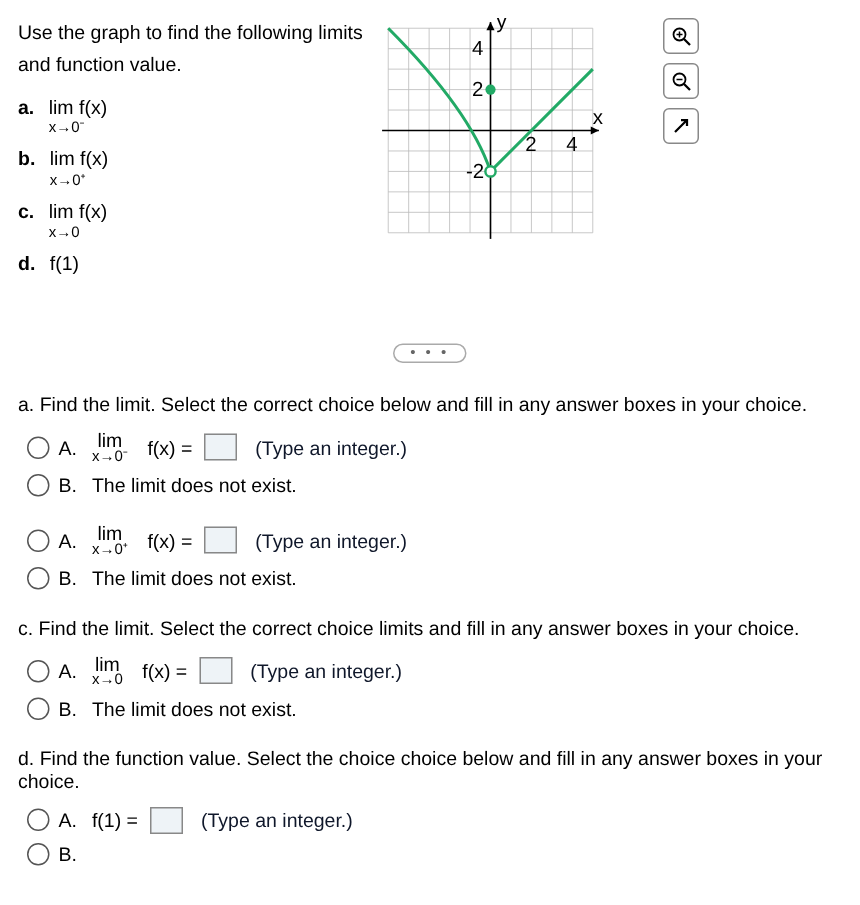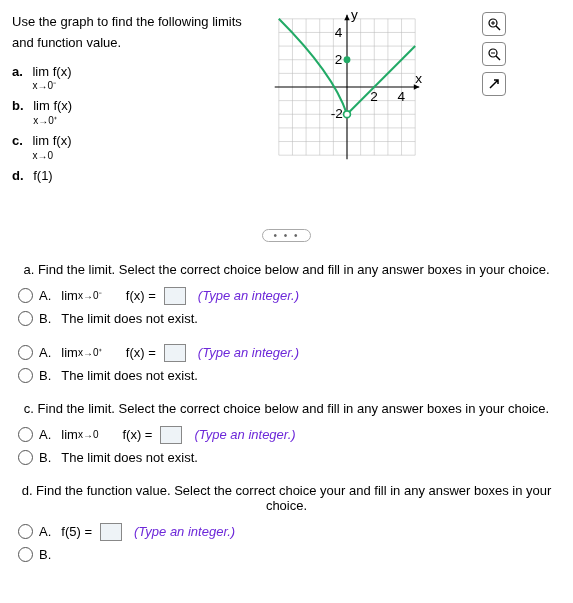--- a/index.html
+++ b/index.html
@@ -7,21 +7,20 @@
     font-size: 13px;
     color: #000;
     margin: 0;
     padding: 12px;
     width: 573px;
     box-sizing: border-box;
     background: #fff;
   }
   .top {
     display: flex;
-    gap: 20px;
     margin-bottom: 40px;
   }
   .problem {
     flex: 0 0 230px;
     line-height: 1.6;
   }
   .problem .intro { margin-bottom: 8px; }
   .part { margin-bottom: 2px; }
   .part-label { font-weight: bold; margin-right: 6px; }
   .limexpr { display: inline-block; vertical-align: top; }
@@ -34,33 +33,33 @@
     background: #fff; cursor: pointer;
   }
   .continue {
     display: flex; justify-content: center; margin: 10px 0 20px 0;
   }
   .continue span {
     border: 1px solid #aaa; border-radius: 10px; padding: 0 10px; font-size: 10px;
     letter-spacing: 2px; color: #666;
   }
   .qsection { margin-bottom: 18px; }
-  .qprompt { margin-bottom: 10px; text-align: center; }
+  .qprompt { margin-bottom: 10px; }
   .choice { display: flex; align-items: center; gap: 6px; margin: 6px 0 6px 6px; }
   .radio {
     width: 13px; height: 13px; border: 1px solid #555; border-radius: 50%; flex-shrink: 0;
     background: #fff;
   }
   .clabel { font-weight: normal; margin-right: 4px; }
   .inputbox {
     display: inline-block; width: 20px; height: 16px; border: 1px solid #888;
     background: #eef3f7; vertical-align: middle; margin: 0 2px;
   }
-  .hint { color: #6d28d9; margin-left: 4px; font-style: italic; }
-  .lim { display: inline-flex; flex-direction: row; align-items: center; vertical-align: middle; margin-right: 18px;}
+  .hint { color: #0f172a; margin-left: 4px; }
+  .lim { display: inline-flex; flex-direction: column; align-items: center; vertical-align: middle; margin-right: 7px;}
   .lim .top1 { line-height: 1; }
   .lim .bot1 { font-size: 10px; line-height: 1; }
 </style>
 </head>
 <body>
 
 <div class="top">
   <div class="problem">
     <div class="intro">Use the graph to find the following limits and function value.</div>
     <div class="part">
@@ -197,45 +196,45 @@
     <span class="hint">(Type an integer.)</span>
   </div>
   <div class="choice">
     <div class="radio"></div>
     <span class="clabel">B.</span>
     <span>The limit does not exist.</span>
   </div>
 </div>
 
 <div class="qsection">
-  <div class="qprompt">c. Find the limit. Select the correct choice below and fill in any answer boxes in your choice.</div>
+  <div class="qprompt">c. Find the limit. Select the correct choice limits and fill in any answer boxes in your choice.</div>
   <div class="choice">
     <div class="radio"></div>
     <span class="clabel">A.</span>
     <span class="lim">
       <span class="top1">lim</span>
       <span class="bot1">x→0</span>
     </span>
     <span>f(x) =</span>
     <span class="inputbox"></span>
     <span class="hint">(Type an integer.)</span>
   </div>
   <div class="choice">
     <div class="radio"></div>
     <span class="clabel">B.</span>
     <span>The limit does not exist.</span>
   </div>
 </div>
 
 <div class="qsection">
-  <div class="qprompt">d. Find the function value. Select the correct choice your and fill in any answer boxes in your choice.</div>
-  <div class="choice">
-    <div class="radio"></div>
-    <span class="clabel">A.</span>
-    <span>f(5) =</span>
+  <div class="qprompt">d. Find the function value. Select the choice choice below and fill in any answer boxes in your choice.</div>
+  <div class="choice">
+    <div class="radio"></div>
+    <span class="clabel">A.</span>
+    <span>f(1) =</span>
     <span class="inputbox"></span>
     <span class="hint">(Type an integer.)</span>
   </div>
   <div class="choice">
     <div class="radio"></div>
     <span class="clabel">B.</span>
   </div>
 </div>
 
 </body></html>

